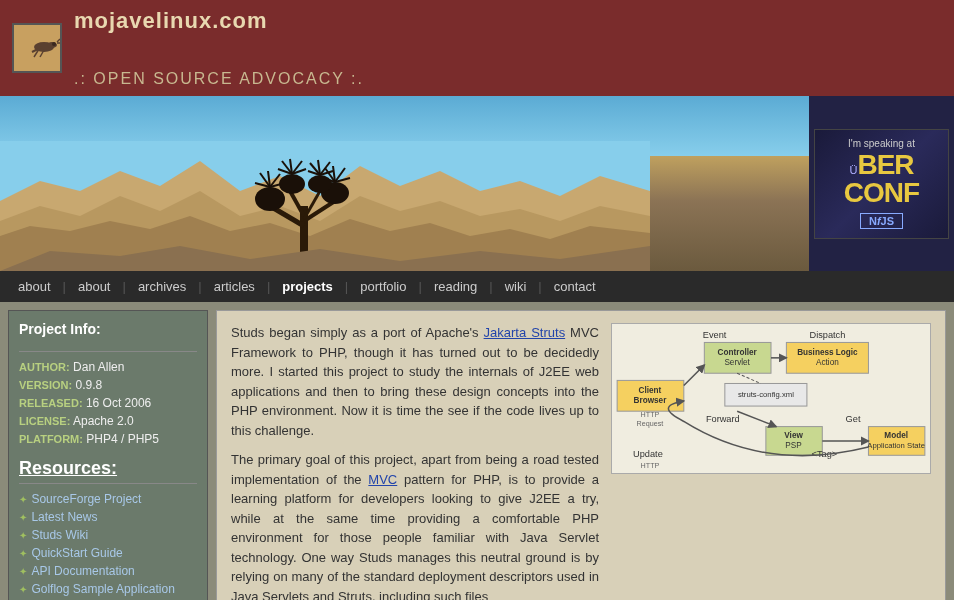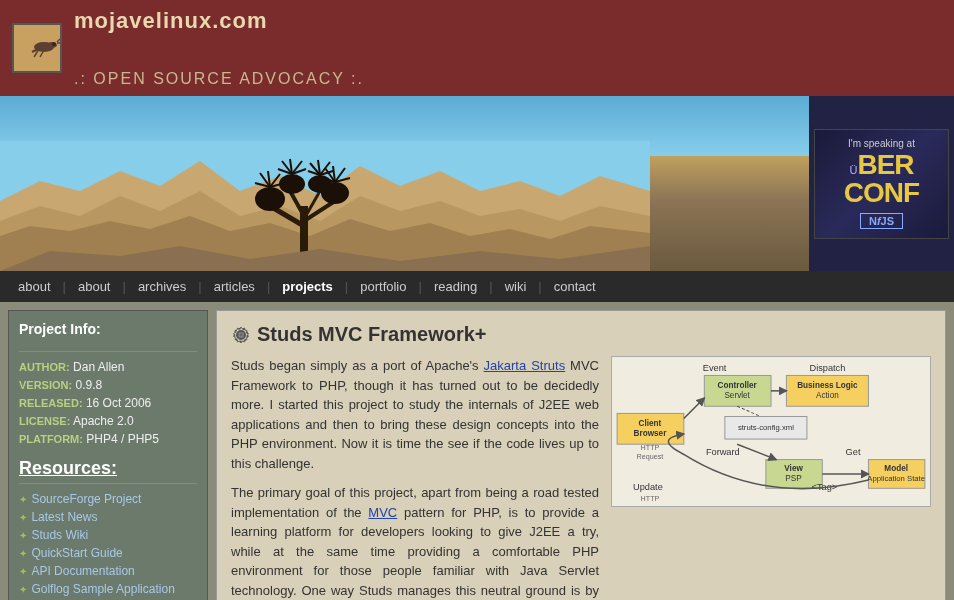--- a/index.html
+++ b/index.html
@@ -424,31 +424,20 @@
       </div>
 
       <div class="sidebar-source-title">Source Code:</div>
       <div class="sidebar-link-item">
         <span class="sidebar-bullet">✦</span>
         <a class="sidebar-link">Status</a>
       </div>
     </div>
 
     <div class="main-content">
-      <div class="project-title-bar">
-        <svg class="gear-icon" viewBox="0 0 20 20" xmlns="http://www.w3.org/2000/svg">
-          <circle cx="10" cy="10" r="3" fill="#666"></circle>
-          <path d="M10 2 L11.5 4 L13.5 3 L14 5 L16 5.5 L15.5 7.5 L17.5 8.5 L16.5 10 L17.5 11.5 L15.5 12.5 L16 14.5 L14 15 L13.5 17 L11.5 16 L10 18 L8.5 16 L6.5 17 L6 15 L4 14.5 L4.5 12.5 L2.5 11.5 L3.5 10 L2.5 8.5 L4.5 7.5 L4 5.5 L6 5 L6.5 3 L8.5 4 Z" fill="none" stroke="#666" stroke-width="1"></path>
-          <circle cx="10" cy="10" r="2" fill="none" stroke="#888" stroke-width="1"></circle>
-
-          <circle cx="10" cy="10" r="4" fill="none" stroke="#555" stroke-width="2"></circle>
-          <circle cx="10" cy="10" r="6.5" fill="none" stroke="#555" stroke-width="1.5" stroke-dasharray="2.5 2"></circle>
-        </svg>
-        <h1 class="project-title">Studs MVC Framework+</h1>
-      </div>
 
       <div class="project-body">
         <div class="project-text">
           <p>
             Studs began simply as a port of Apache's <a>Jakarta Struts</a> MVC Framework to PHP, though it has turned out to be decidedly more. I started this project to study the internals of J2EE web applications and then to bring these design concepts into the PHP environment. Now it is time the see if the code lives up to this challenge.
           </p>
           <p>
             The primary goal of this project, apart from being a road tested implementation of the <a>MVC</a> pattern for PHP, is to provide a learning platform for developers looking to give J2EE a try, while at the same time providing a comfortable PHP environment for those people familiar with Java Servlet technology. One way Studs manages this neutral ground is by relying on many of the standard deployment descriptors used in Java Servlets and Struts, including such files
           </p>
         </div>

